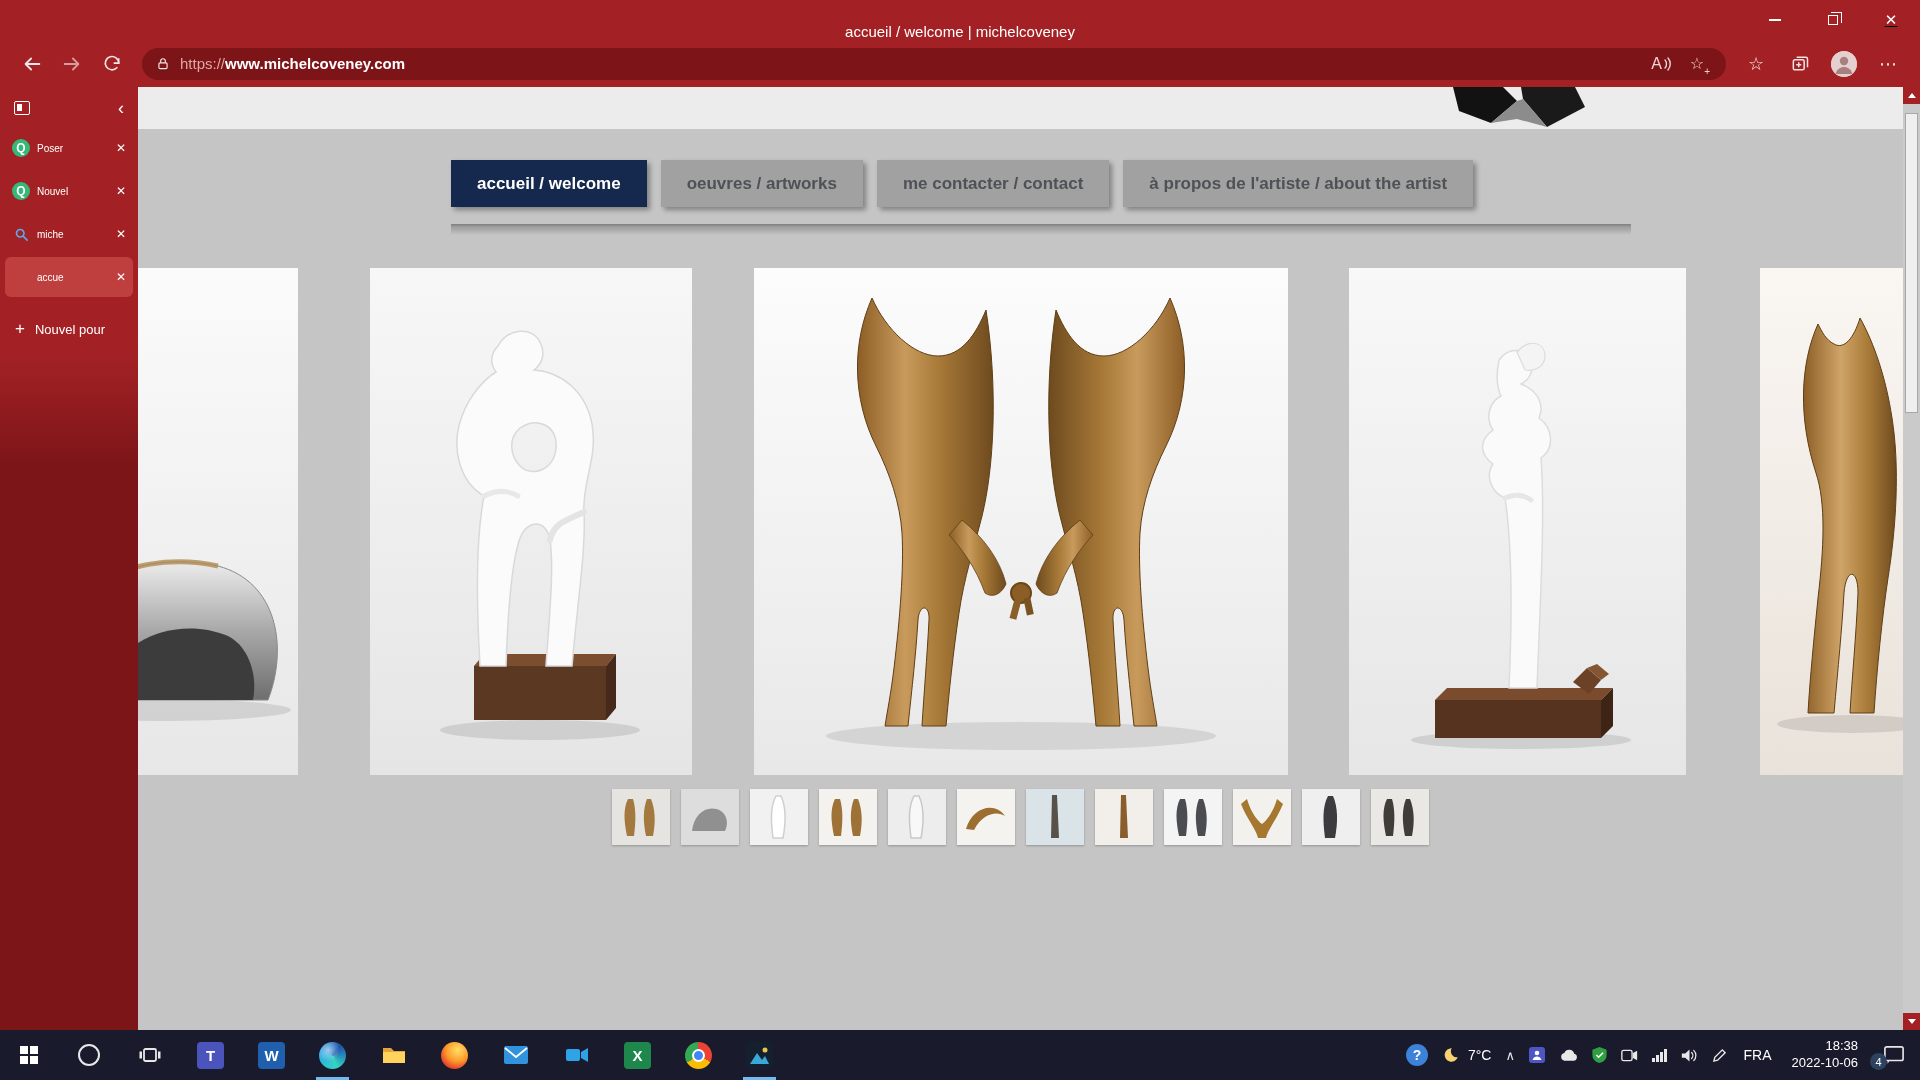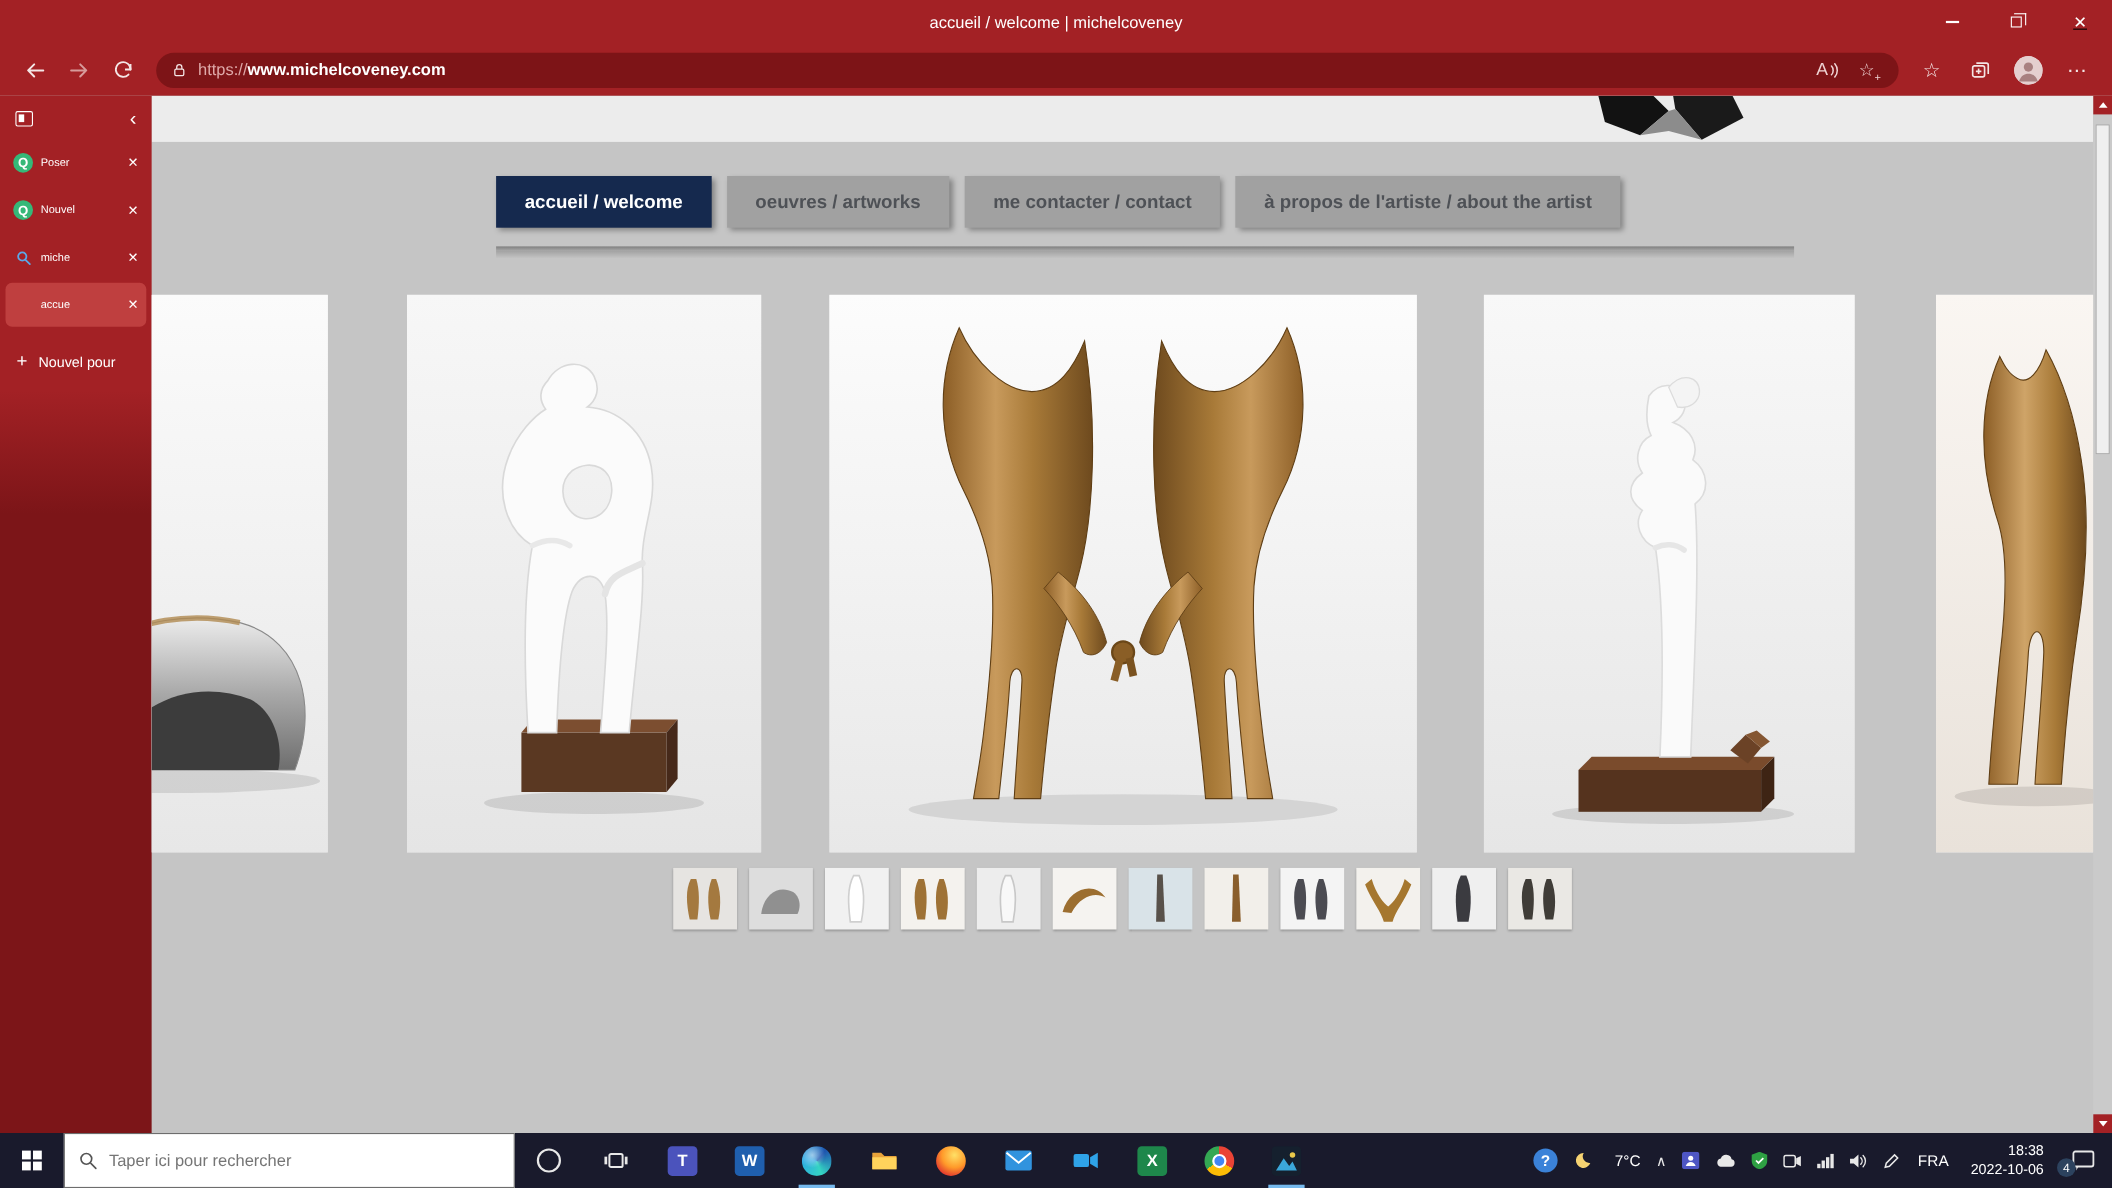--- a/index.html
+++ b/index.html
@@ -1,20 +1,20 @@
 <!DOCTYPE html>
 <html style="--chrome_red: #A32125; --address_red: #7D1417; --sidebar_bottom: #7C1518; --active_tab: #BF3F3F; --page_bg: #C5C5C5; --band: #ECECEC; --nav_active: #15294E; --nav_btn: #A1A1A1; --nav_btn_text: #4E5156; --taskbar: #191A2C; --accent: #76B9ED; --scroll_track: #CACACA; --bronze: #A97B3F; --wood: #5A3822;"><head>
 <meta charset="utf-8">
 <style>
   *{margin:0;padding:0;box-sizing:border-box;font-family:"Liberation Sans",sans-serif;}
   html,body{background:#222;}
   .screen{position:relative;width:1920px;height:1080px;overflow:hidden;background:var(--page_bg,#C5C5C5);}
 
   
-  .titlebar{position:absolute;top:0;left:0;right:0;height:40px;background:var(--chrome_red,#A32125);display:flex;align-items:center;z-index:30;text-decoration:underline;}
+  .titlebar{position:absolute;top:0;left:0;right:0;height:40px;background:var(--chrome_red,#A32125);display:flex;align-items:flex-end;z-index:30;text-decoration:underline;}
   .titlebar-title{position:absolute;left:50%;transform:translateX(-50%);color:#fff;font-size:15px;white-space:nowrap;}
   .win-controls{margin-left:auto;display:flex;height:100%;}
   .win-btn{width:58px;height:100%;display:flex;align-items:center;justify-content:center;color:#fff;font-size:15px;}
   .min-glyph{width:12px;height:2px;background:#fff;}
   .restore-glyph{position:relative;width:10px;height:10px;border:1.5px solid #fff;}
   .restore-glyph::before{content:"";position:absolute;top:-4px;left:2px;width:10px;height:10px;border-top:1.5px solid #fff;border-right:1.5px solid #fff;}
 
   
   .toolbar{position:absolute;top:40px;left:0;right:0;height:47px;background:var(--chrome_red,#A32125);display:flex;align-items:center;padding:0 12px;z-index:30;}
   .nav-btn{width:40px;height:38px;display:flex;align-items:center;justify-content:center;flex:none;}
@@ -91,21 +91,21 @@
   .tb-app.active::after{content:"";position:absolute;bottom:0;left:14px;right:14px;height:3px;background:var(--accent,#76B9ED);}
   .appsq{width:27px;height:27px;border-radius:4px;display:flex;align-items:center;justify-content:center;font-weight:bold;font-size:15px;color:#fff;}
   .edge-ball{width:27px;height:27px;border-radius:50%;background:radial-gradient(circle at 35% 30%,rgba(255,255,255,.55),rgba(255,255,255,0) 45%),conic-gradient(from 160deg,#35D4C2,#2BA9E4,#1E55AE,#35D4C2);}
   .firefox-ball{width:27px;height:27px;border-radius:50%;background:radial-gradient(circle at 62% 30%,#FFE066,#FF9A2A 45%,#E23A2E 78%,#B52A5B);}
   .chrome-ball{width:27px;height:27px;border-radius:50%;background:conic-gradient(#EA4335 0 33%,#FBBC05 0 66%,#34A853 0 100%);position:relative;}
   .chrome-ball::after{content:"";position:absolute;inset:7px;background:#4285F4;border:2.5px solid #fff;border-radius:50%;}
   .cortana-ring{width:22px;height:22px;border:2px solid #E8E8E8;border-radius:50%;}
   .tb-tray{margin-left:auto;display:flex;align-items:center;flex:none;}
   .tray-item{display:flex;align-items:center;justify-content:center;height:100%;padding:0 7px;font-size:14px;}
   .help-ball{width:22px;height:22px;border-radius:50%;background:#3B82D8;color:#fff;display:flex;align-items:center;justify-content:center;font-size:14px;font-weight:bold;}
-  .temp{font-size:14px;color:#fff;margin-left:20px;}
+  .temp{font-size:14px;color:#fff;margin-left:8px;}
   .chev{font-size:13px;color:#E8E8E8;}
   .lang{font-size:14px;padding:0 10px;}
   .clock{text-align:right;font-size:13px;line-height:1.3;padding:0 10px;}
   .notif{position:relative;width:52px;display:flex;align-items:center;justify-content:center;}
   .notif-badge{position:absolute;left:2px;top:8px;width:17px;height:17px;border-radius:50%;background:#2C425E;color:#fff;font-size:11px;display:flex;align-items:center;justify-content:center;}
   .sigbars{display:flex;align-items:flex-end;gap:1.5px;height:14px;}
   .sigbars i{width:2.5px;background:#E8E8E8;display:block;}
 </style>
 </head>
 <body>
@@ -442,27 +442,20 @@
   <div class="taskbar">
     <div class="tb-start">
       <span class="win-logo">
           <span></span>
           <span></span>
           <span></span>
           <span></span>
         </span>
     </div>
 
-    <div class="tb-search">
-      <svg width="18" height="18" viewBox="0 0 24 24">
-          <circle cx="10" cy="10" r="6.5" fill="none" stroke="#555" stroke-width="2"></circle>
-          <path d="M15.5 15.5l6 6" stroke="#555" stroke-width="2" stroke-linecap="round"></path>
-        </svg>
-      <input type="text" placeholder="Taper ici pour rechercher" style="">
-    </div>
 
     <div class="tb-apps">
       <div class="tb-app">
           <span class="cortana-ring"></span>
         </div>
       <div class="tb-app">
         <svg width="24" height="24" viewBox="0 0 24 24">
             <rect x="6" y="6" width="12" height="12" rx="1.5" fill="none" stroke="#E8E8E8" stroke-width="1.8"></rect>
             <rect x="1.5" y="8.5" width="2.5" height="7" fill="#E8E8E8"></rect>
             <rect x="20" y="8.5" width="2.5" height="7" fill="#E8E8E8"></rect>

